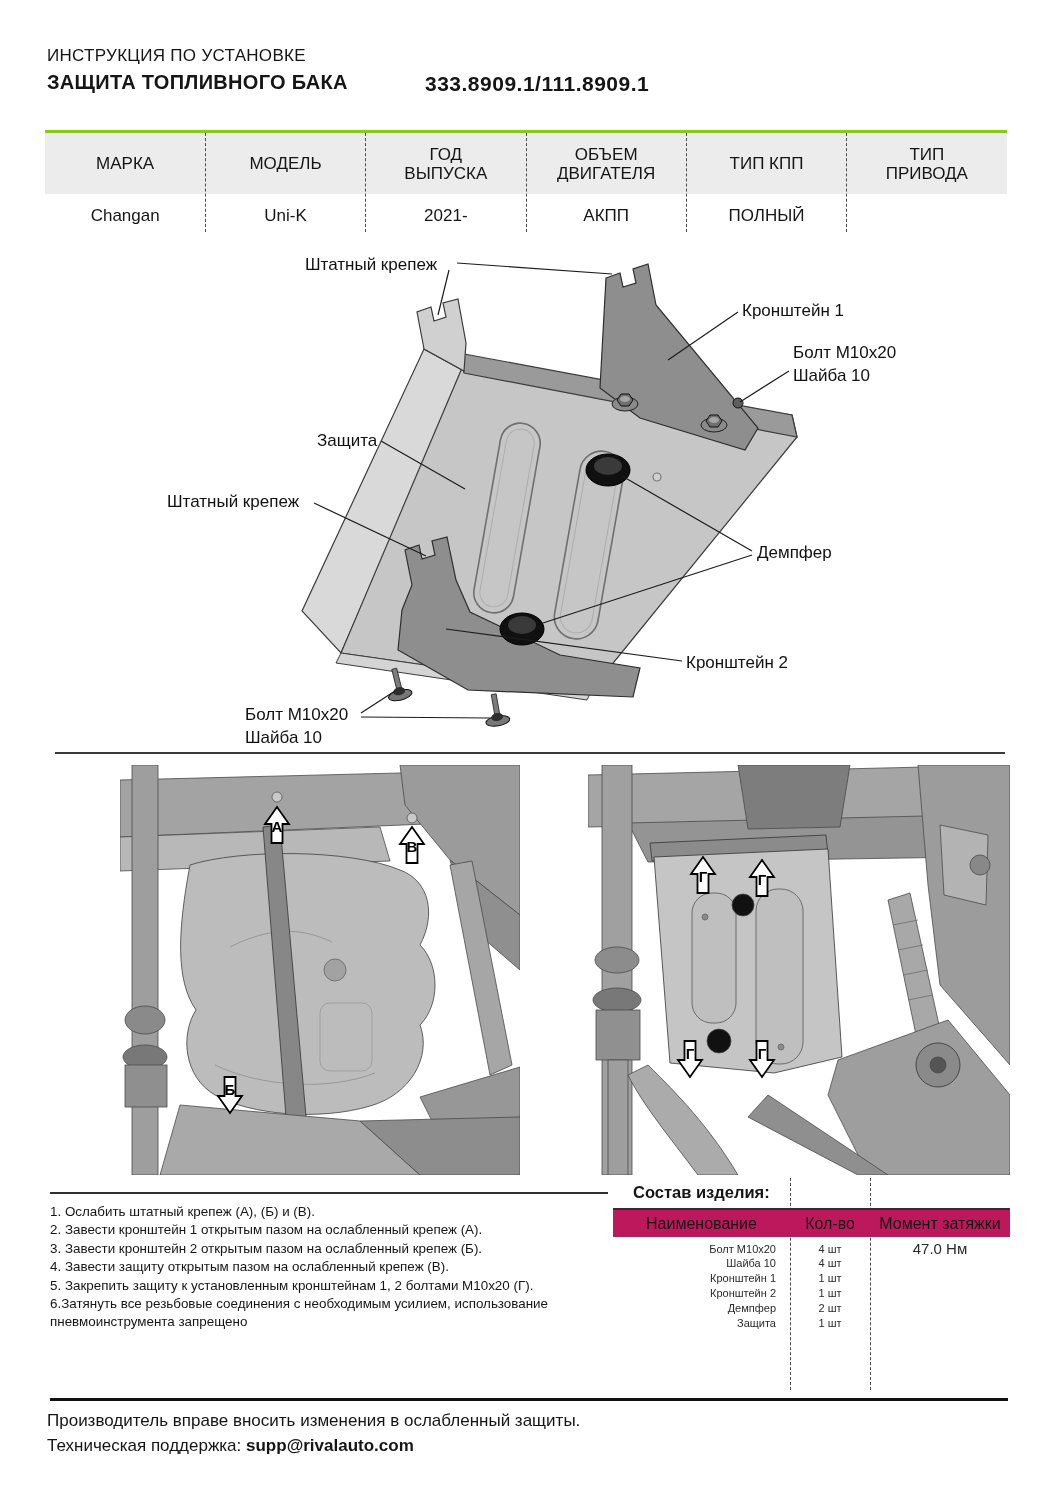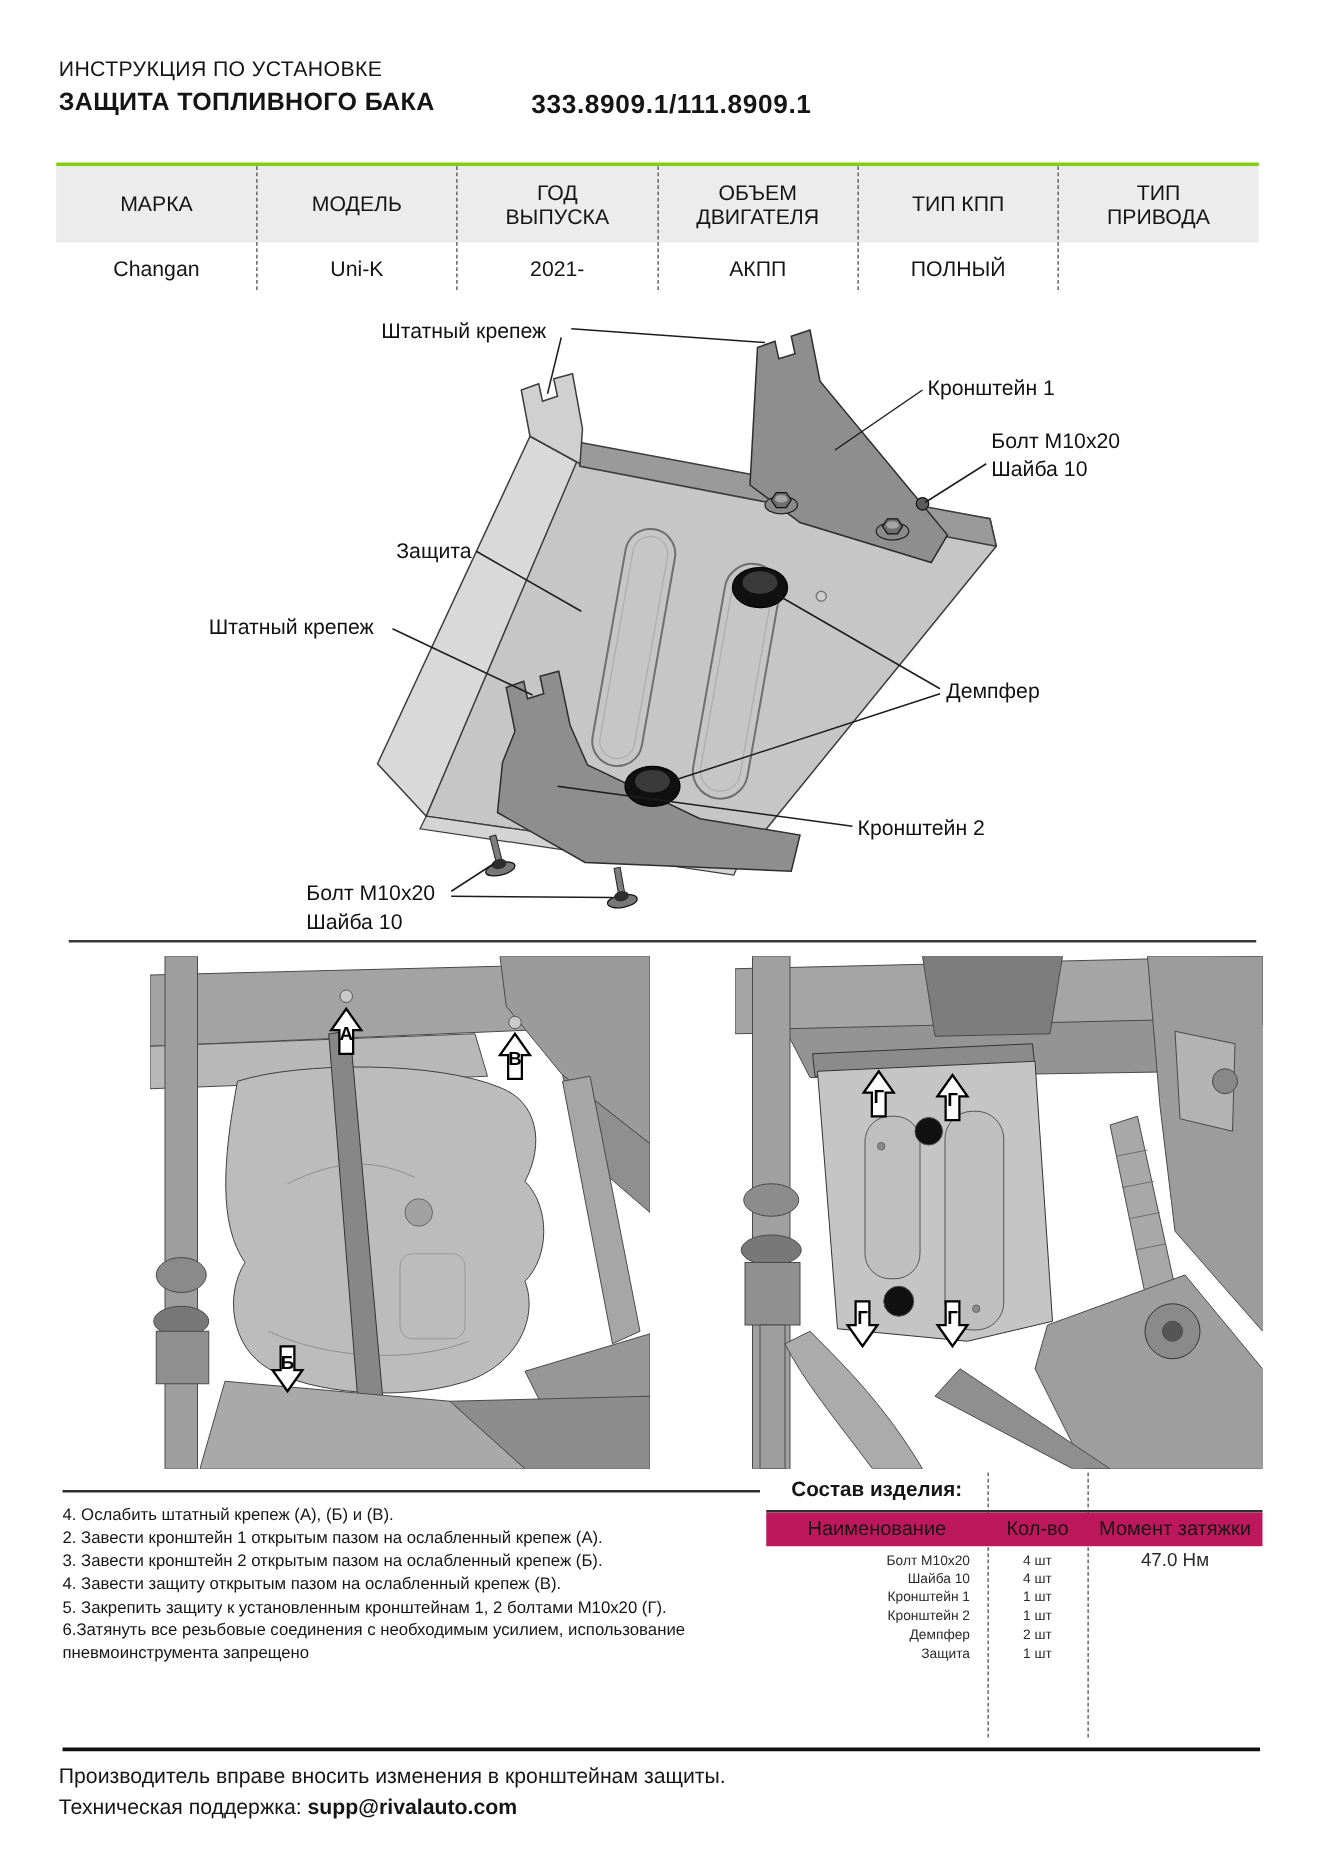--- a/index.html
+++ b/index.html
@@ -268,21 +268,21 @@
   </g>
   <g>
     <path d="M162,295 L174,312 L186,295 L179.5,295 L179.5,276 L168.5,276 L168.5,295 Z" fill="#fff" stroke="#000" stroke-width="1.8"></path>
     <text class="marker-letter" x="174" y="294" text-anchor="middle">Г</text>
   </g>
 </svg>
 
 <div class="abs instr">
   <div class="instr-rule"></div>
   <div class="steps">
-    <div>4. Ослабить штатный крепеж (А), (Б) и (В).</div>
+    <div>1. Ослабить штатный крепеж (А), (Б) и (В).</div>
     <div>2. Завести кронштейн 1 открытым пазом на ослабленный крепеж (А).</div>
     <div>3. Завести кронштейн 2 открытым пазом на ослабленный крепеж (Б).</div>
     <div>4. Завести защиту открытым пазом на ослабленный крепеж (В).</div>
     <div>5. Закрепить защиту к установленным кронштейнам 1, 2 болтами М10х20 (Г).</div>
     <div>6.Затянуть все резьбовые соединения с необходимым усилием, использование пневмоинструмента запрещено</div>
   </div>
 </div>
 
 <div class="abs parts">
   <div class="parts-title">Состав изделия:</div>
@@ -323,17 +323,17 @@
     <div class="parts-row">
       <div class="pname">Защита</div>
       <div class="pqty">1 шт</div>
       <div class="ptorq"></div>
     </div>
   </div>
 </div>
 
 <div class="abs footer-rule"></div>
 <div class="abs footer-text">
-  <div>Производитель вправе вносить изменения в кронштейнам защиты.</div>
+  <div>Производитель вправе вносить изменения в ослабленный защиты.</div>
   <div>
     <span>Техническая поддержка: </span><b>supp@rivalauto.com</b>
   </div>
 </div>
 
 </body></html>

